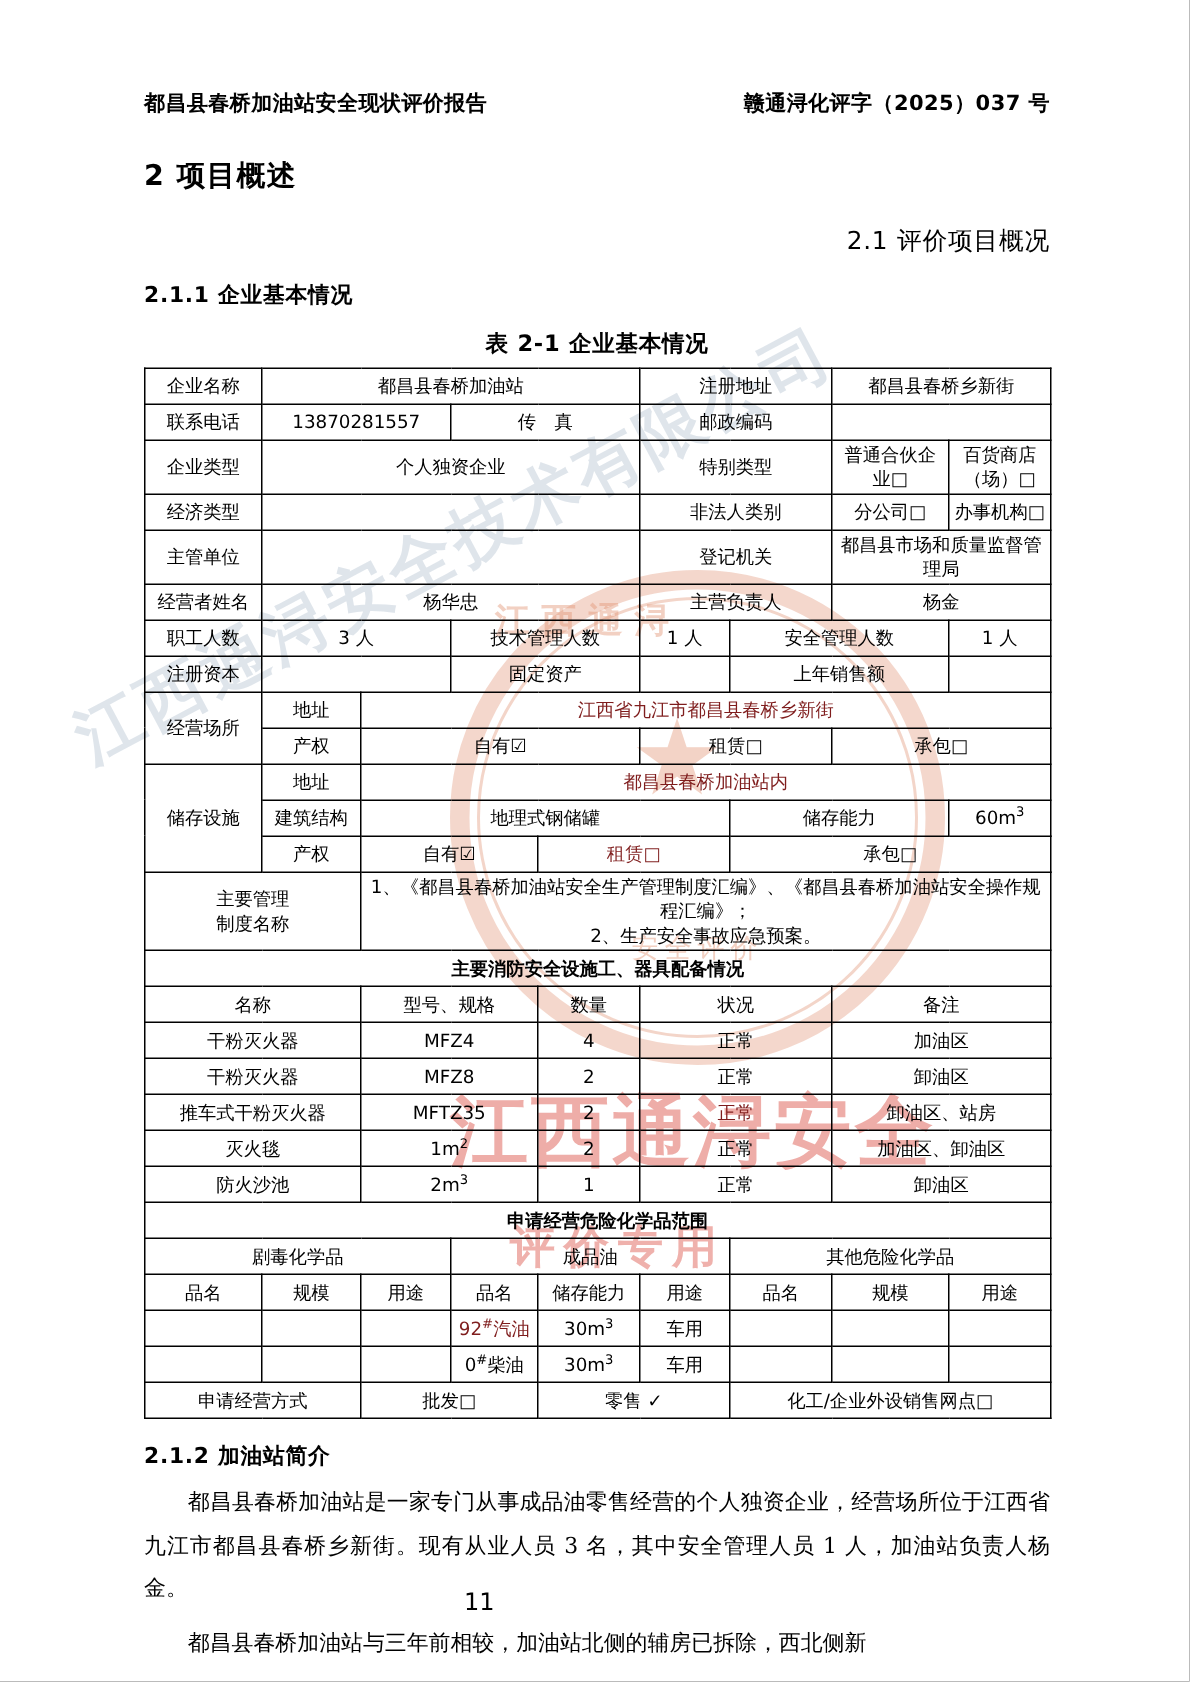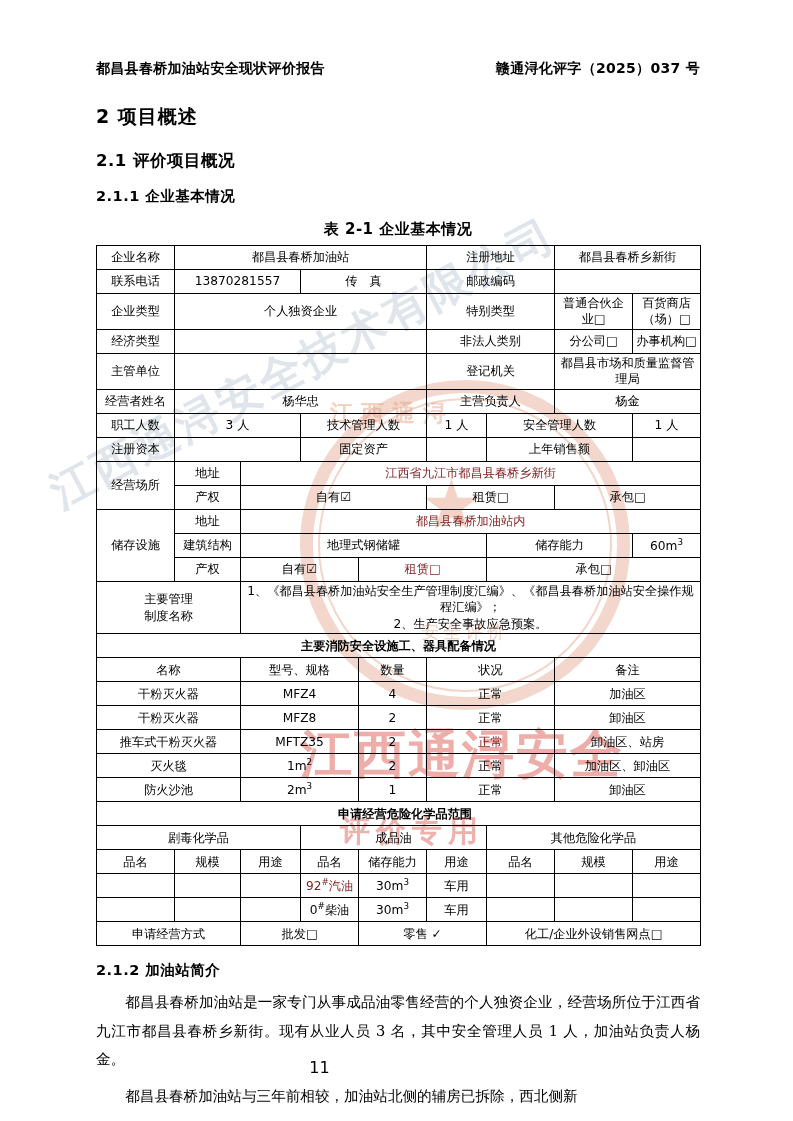--- a/index.html
+++ b/index.html
@@ -36,23 +36,24 @@
   .doc-header .right { }
 
   h1.sec {
     font-size: 19px;
     font-weight: bold;
     margin: 26px 0 0 0;
     letter-spacing: 1px;
   }
   h2.sec {
     font-size: 16.5px;
-    font-weight: bold;
+    font-weight: normal;
     margin: 20px 0 0 0;
     letter-spacing: 0.5px;
+    text-align: right;
   }
   h3.sec {
     font-size: 14.5px;
     font-weight: bold;
     margin: 15px 0 0 0;
     letter-spacing: 0.5px;
   }
   .table-caption {
     text-align: center;
     font-size: 15px;

